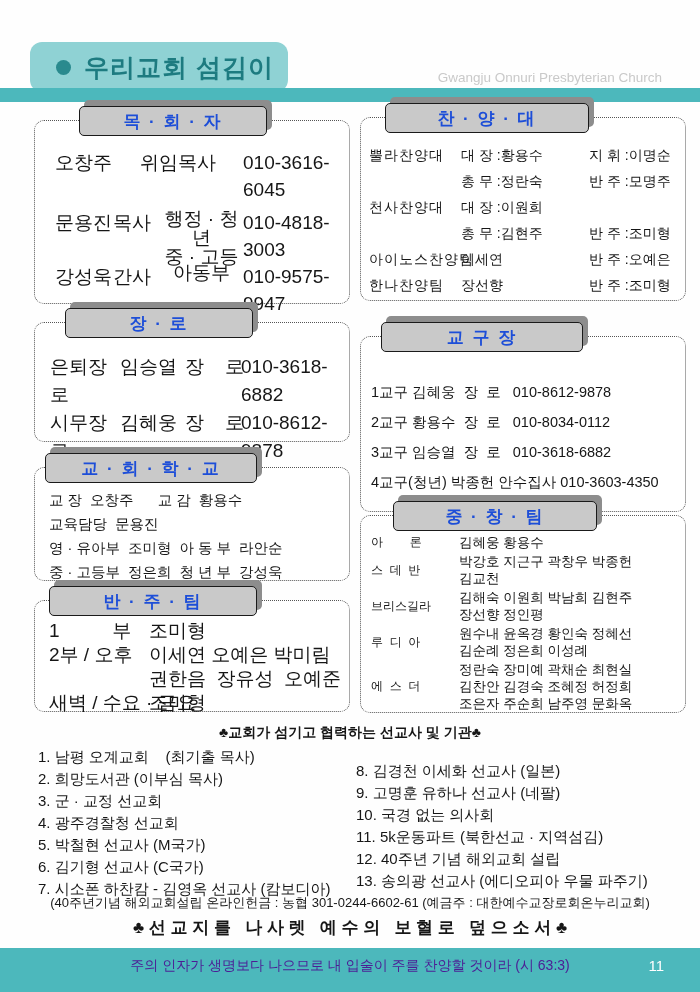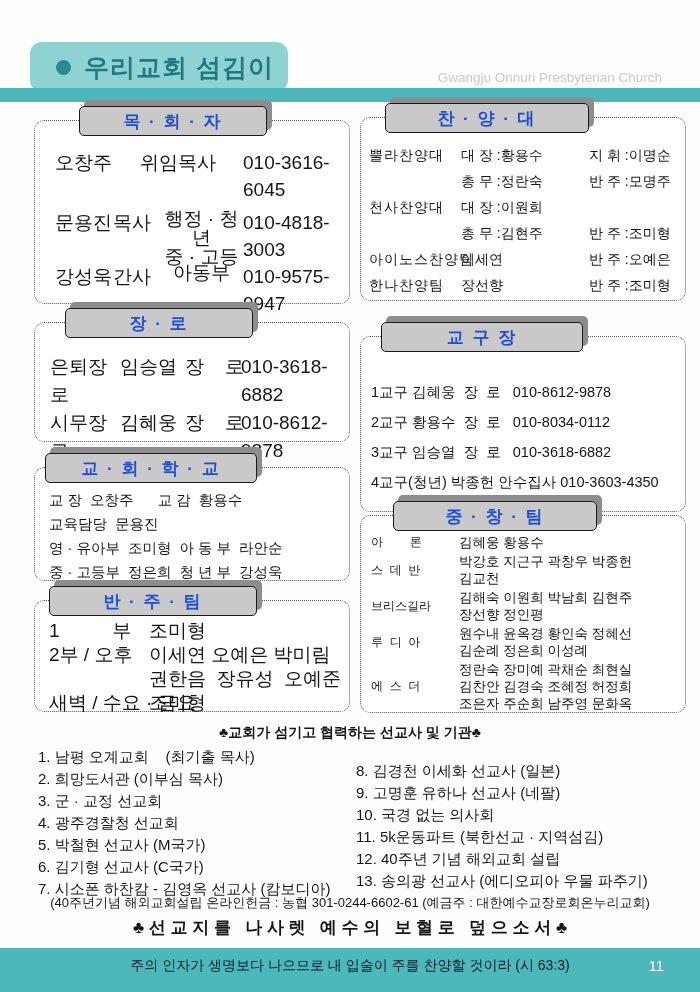--- a/index.html
+++ b/index.html
@@ -93,21 +93,21 @@
   .mission-list .item{line-height:22px;white-space:pre;}
   #mission-left{left:38px;top:746px;width:320px;}
   #mission-right{left:356px;top:760px;width:330px;}
   .donation-note{position:absolute;left:0;top:894px;width:700px;text-align:center;
     font-size:13px;white-space:pre;}
   .slogan{position:absolute;left:0;top:916px;width:700px;text-align:center;
     font-size:17px;font-weight:bold;white-space:pre;}
   
   .footer-bar{position:absolute;left:0;top:948px;width:700px;height:44px;background:#4cb8bc;}
   .footer-verse{position:absolute;left:0;top:9px;width:700px;text-align:center;
-    color:#0f172a;font-size:14px;}
+    color:#4c1d95;font-size:14px;}
   .page-number{position:absolute;right:36px;top:9px;color:#fff;font-size:15px;}
 </style>
 </head>
 <body>
 
 <div>
   <div class="header-tab">
     <span class="bullet"></span>
     <span class="page-title">우리교회 섬김이</span>
   </div>

